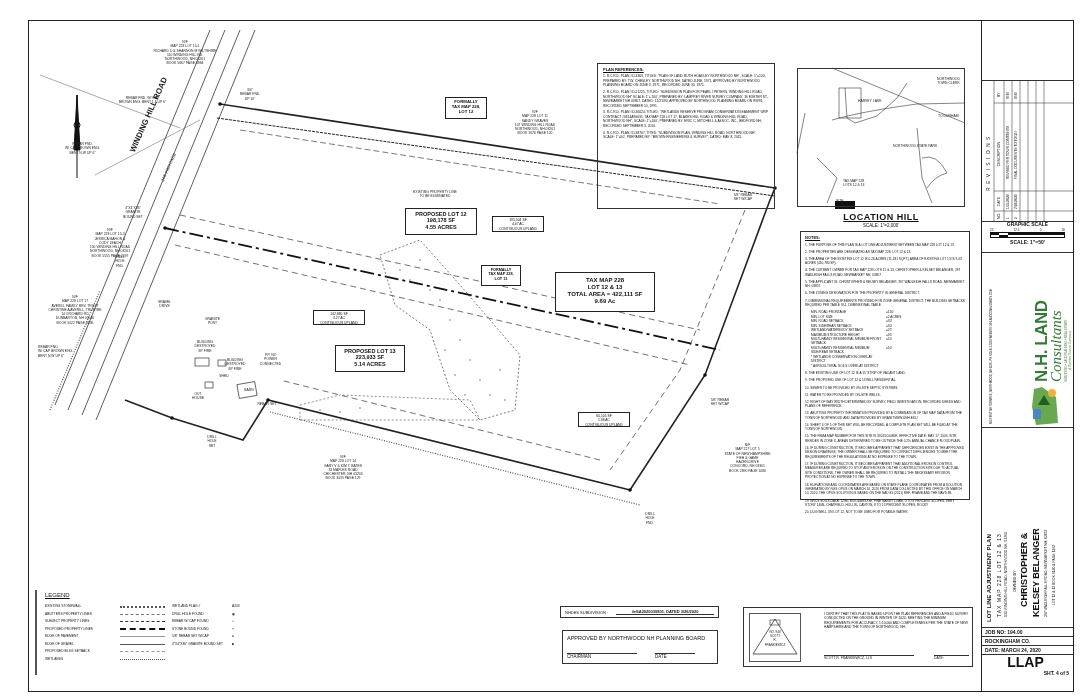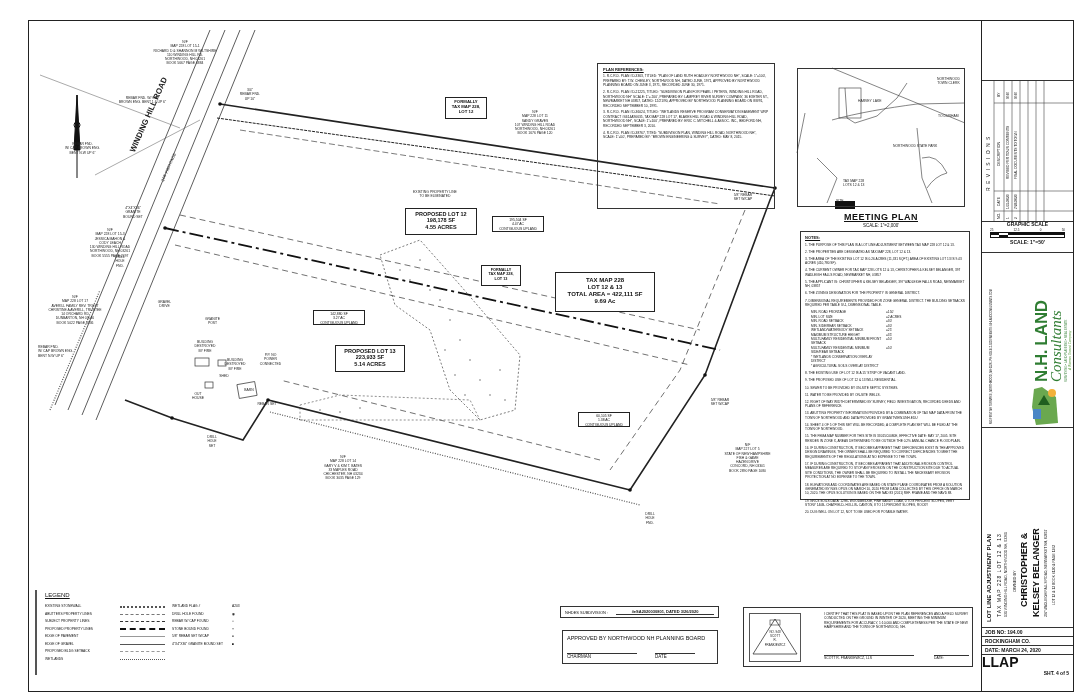--- a/index.html
+++ b/index.html
@@ -283,21 +283,21 @@
 
 <div class="loc-map">
   <div class="lbl" style="left:60px;top:30px;">HARVEY LAKE</div>
   <div class="lbl" style="left:135px;top:8px;">NORTHWOOD TOWN CLERK</div>
   <div class="lbl" style="left:140px;top:45px;">TO DURHAM</div>
   <div class="lbl" style="left:95px;top:75px;">NORTHWOOD STATE PARK</div>
   <div class="lbl" style="left:45px;top:110px;text-align:left;">TAX MAP 228
 LOTS 12 &amp; 13</div>
   <div class="lbl" style="left:38px;top:130px;">SITE</div>
 </div>
-<div class="loc-title">MEETING PLAN</div>
+<div class="loc-title">LOCATION HILL</div>
 <div class="loc-scale">SCALE: 1"=2,000'</div>
 
 <div class="notes">
   <div class="hd">NOTES:</div>
   <p>1. THE PURPOSE OF THIS PLAN IS A LOT LINE ADJUSTMENT BETWEEN TAX MAP 228 LOT 12 &amp; 13.</p>
   <p>2. THE PROPERTIES ARE DESIGNATED AS TAX MAP 228, LOT 12 &amp; 13.</p>
   <p>3. THE AREA OF THE EXISTING LOT 12 IS 0.26 ACRES (11,331 SQFT.) AREA OF EXISTING LOT 13 IS 9.43 ACRES (410,780 SF).</p>
   <p>4. THE CURRENT OWNER FOR TAX MAP 228 LOTS 12 &amp; 13, CHRISTOPHER &amp; KELSEY BELANGER, 397 WADLEIGH FALLS ROAD, NEWMARKET NH, 03857</p>
   <p>5. THE APPLICANT IS: CHRISTOPHER &amp; KELSEY BELANGER, 397 WADLEIGH FALLS ROAD, NEWMARKET NH, 03857</p>
   <p>6. THE ZONING DESIGNATION FOR THE PROPERTY IS GENERAL DISTRICT.</p>
@@ -427,21 +427,21 @@
     <div class="rot" style="left:37px;top:180px;font-size:9px;font-weight:bold;">CHRISTOPHER &amp;</div>
     <div class="rot" style="left:49px;top:190px;font-size:9px;font-weight:bold;">KELSEY BELANGER</div>
     <div class="rot" style="left:62px;top:190px;font-size:3.4px;">397 WADLEIGH FALLS ROAD, NEWMARKET NH, 03857</div>
     <div class="rot" style="left:70px;top:178px;font-size:3.4px;">LOT 12 &amp; 13 BOOK 6130 &amp; PAGE 1262</div>
   </div>
 
   <div style="position:absolute;left:0;top:607px;width:91px;height:65px;border-top:1px solid #333;font-size:5px;">
     <div style="border-bottom:1px solid #333;padding:1px 3px;font-weight:bold;">JOB NO:  194.00</div>
     <div style="border-bottom:1px solid #333;padding:1px 3px;font-weight:bold;">ROCKINGHAM CO.</div>
     <div style="border-bottom:1px solid #333;padding:1px 3px;font-weight:bold;">DATE:  MARCH 24, 2020</div>
-    <div style="text-align:left;font-size:14px;font-weight:bold;padding-right:4px;line-height:1.1;">LLAP</div>
+    <div style="text-align:center;font-size:14px;font-weight:bold;padding-right:4px;line-height:1.1;">LLAP</div>
     <div style="text-align:right;font-size:5px;font-weight:bold;padding-right:4px;">SHT. 4 of 5</div>
   </div>
 </div>
 
 <div class="legend">
   <div class="hd">LEGEND</div>
   <div class="col" style="left:8px;width:120px;">
     <div class="row">
         <span style="width:75px">EXISTING STONEWALL</span>
         <span style="flex:1;border-top:2px dotted #555;"></span>

